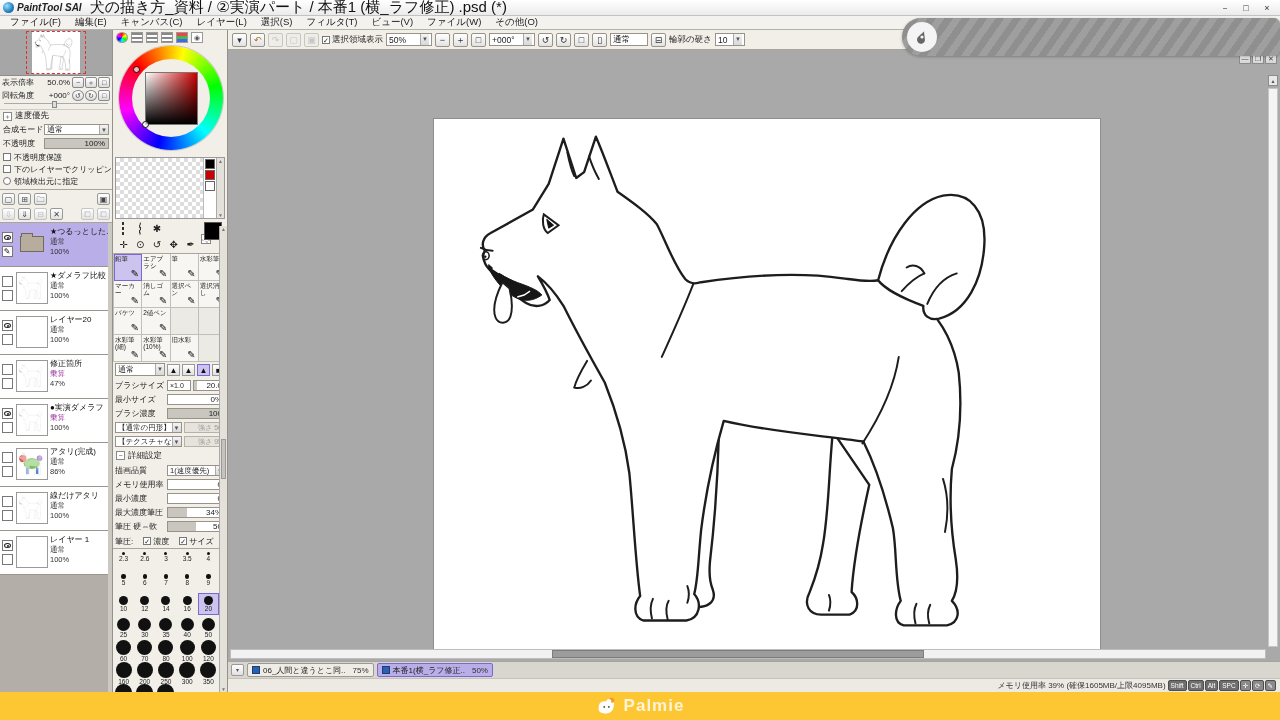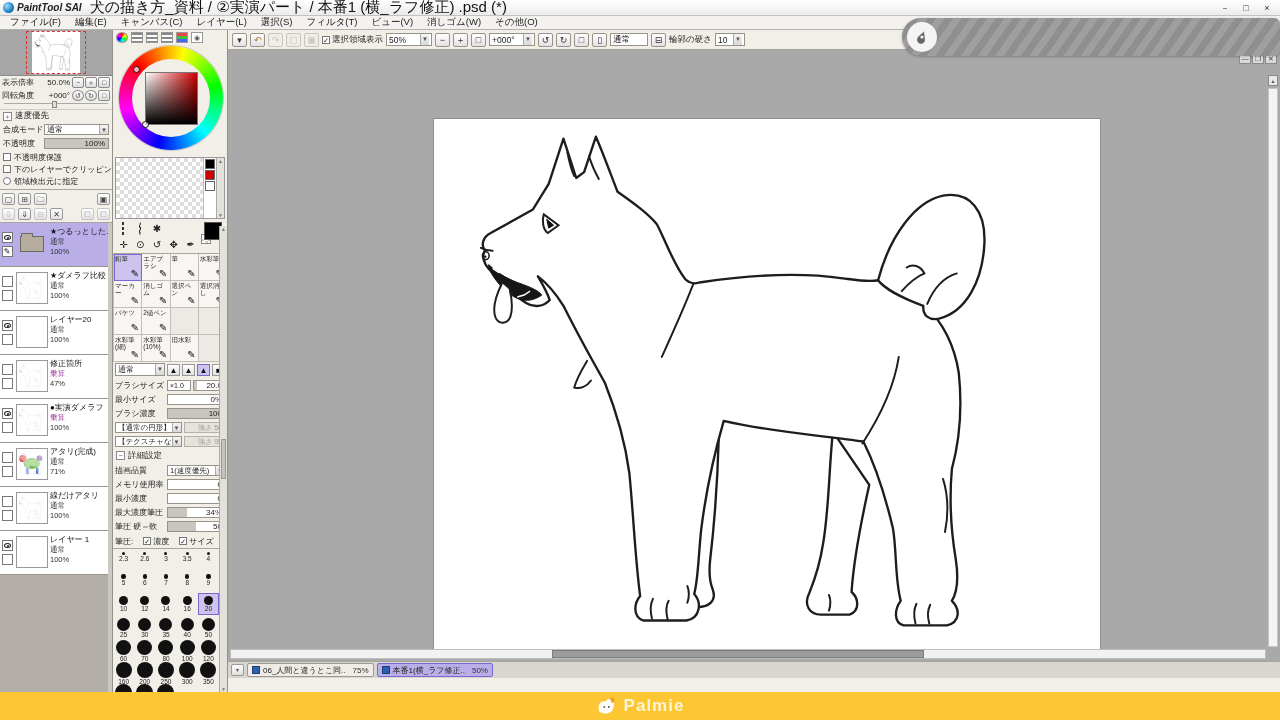--- a/index.html
+++ b/index.html
@@ -201,21 +201,21 @@
 </div>
 
 <div class="menubar" id="menubar">
     <span class="menu-item">ファイル(F)</span>
     <span class="menu-item">編集(E)</span>
     <span class="menu-item">キャンバス(C)</span>
     <span class="menu-item">レイヤー(L)</span>
     <span class="menu-item">選択(S)</span>
     <span class="menu-item">フィルタ(T)</span>
     <span class="menu-item">ビュー(V)</span>
-    <span class="menu-item">消しゴム(W)</span>
+    <span class="menu-item">ファイル(W)</span>
     <span class="menu-item">その他(O)</span>
   </div>
 
 <div class="col1">
   <div class="nav-wrap">
     <div class="nav-page">
       <svg viewBox="0 0 666 540">
           <use href="#dogsym"></use>
         </svg>
     </div>
@@ -369,21 +369,21 @@
             <ellipse cx="330" cy="260" rx="180" ry="120" fill="#7cc35a"></ellipse>
             <circle cx="130" cy="150" r="80" fill="#e05548"></circle>
             <rect x="200" y="350" width="60" height="140" fill="#4f7fd0"></rect>
             <rect x="420" y="350" width="60" height="140" fill="#4f7fd0"></rect>
             <circle cx="500" cy="140" r="60" fill="#9a6fc9"></circle>
             <use href="#dogsym" style="opacity:.45"></use>
           </svg></div>
         <div class="lmeta">
           <div class="lname">アタリ(完成)</div>
           <div class="lblend">通常</div>
-          <div class="lop">71%</div>
+          <div class="lop">86%</div>
         </div>
       </div>
       <div class="lrow">
         <div class="vis">
           <span class="vcb"></span>
           <span class="vcb"></span>
         </div>
         <div class="lthumb"><svg viewBox="0 0 666 540" style="opacity:0.4">
             <use href="#dogsym"></use>
           </svg></div>
@@ -767,20 +767,32 @@
           <span>06_人間と違うとこ同..</span>
           <span class="tzoom">75%</span>
         </span>
         <span class="dtab active">
           <span class="doc-ic"></span>
           <span>本番1(横_ラフ修正..</span>
           <span class="tzoom">50%</span>
         </span>
       </span>
   </div>
+  <div class="statusrow">
+    <span>メモリ使用率 39% (確保1605MB/上限4095MB)</span>
+    <span id="badges" style="display:flex;gap:1px">
+        <span class="sbadge">Shift</span>
+        <span class="sbadge">Ctrl</span>
+        <span class="sbadge">Alt</span>
+        <span class="sbadge">SPC</span>
+        <span class="sbadge iconb">✛</span>
+        <span class="sbadge iconb">⟳</span>
+        <span class="sbadge iconb">✎</span>
+      </span>
+  </div>
 </div>
 
 <div class="palmiebar">
   <svg width="22" height="22" viewBox="0 0 24 24">
     <path d="M3,16 C2,9 6,6 11,7 C12,4 15,3 17,5 C20,7 20,11 19,14 C18,19 13,21 8,20 C5,19 3,18 3,16 Z" fill="#ffffff"></path>
     <path d="M14,4 C17,2 20,3 20,6 C20,8 18,9 16,8 C17.5,7 17,5 14,4 Z" fill="#f49a23"></path>
     <circle cx="9" cy="13" r="1" fill="#5a4a28"></circle>
       <circle cx="14" cy="13" r="1" fill="#5a4a28"></circle>
   </svg>
   <span class="palmie-text">Palmie</span>

